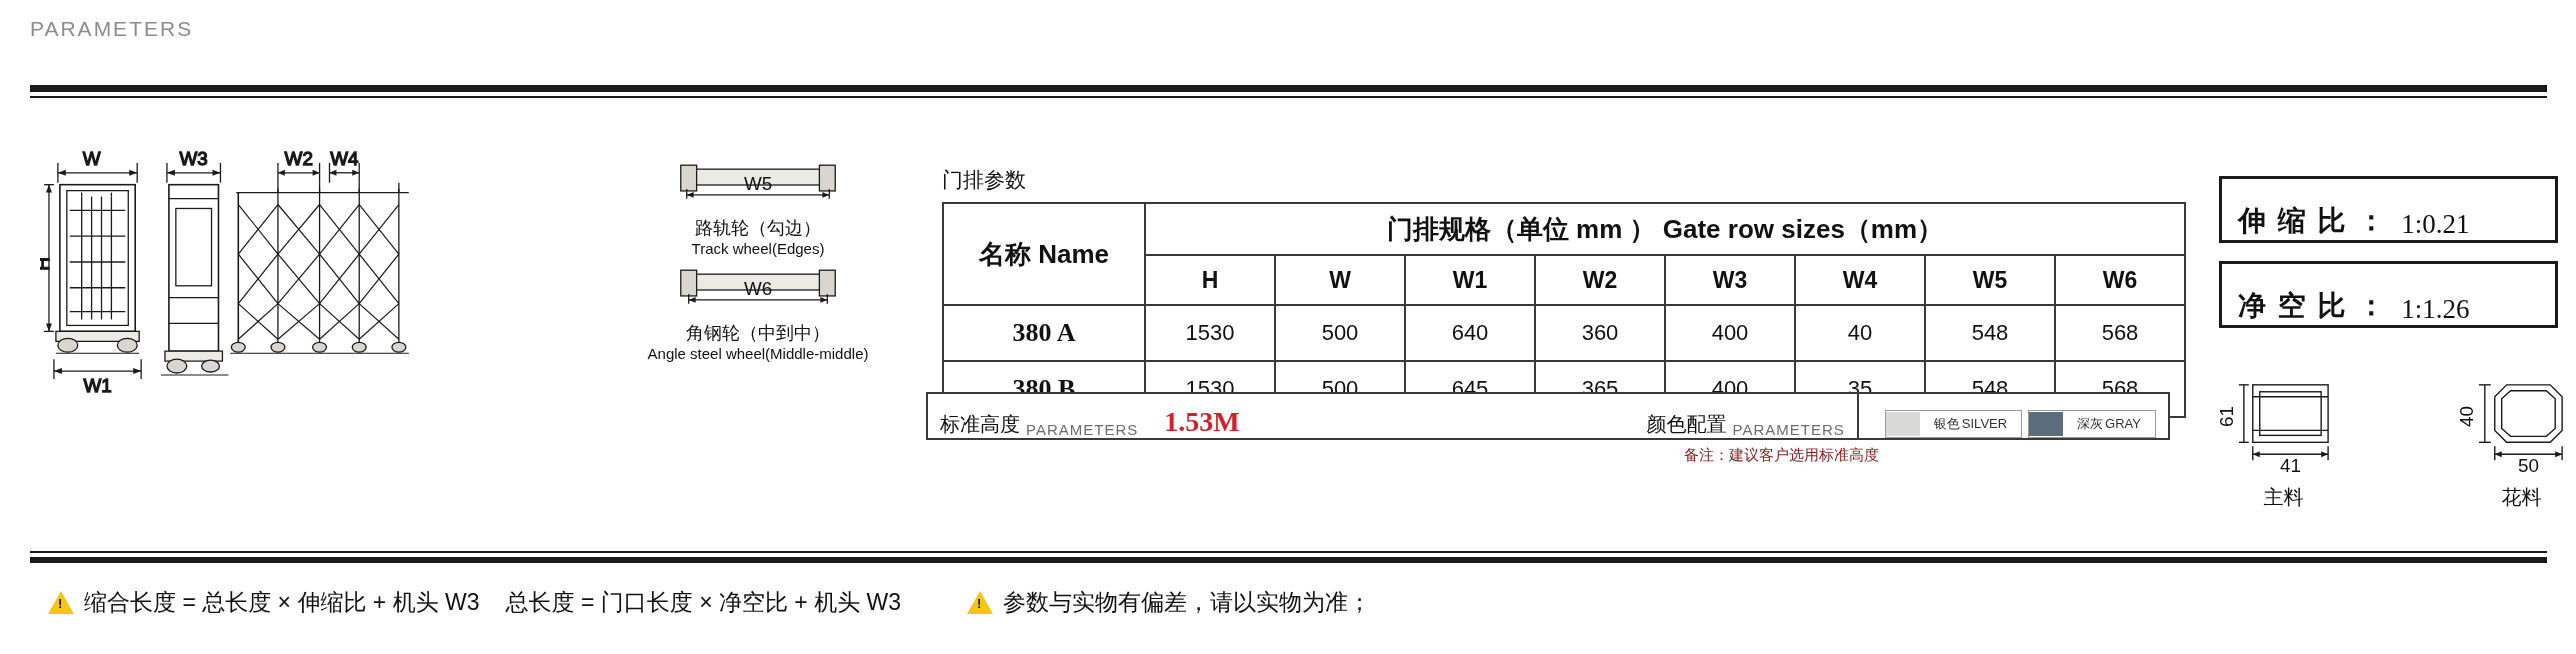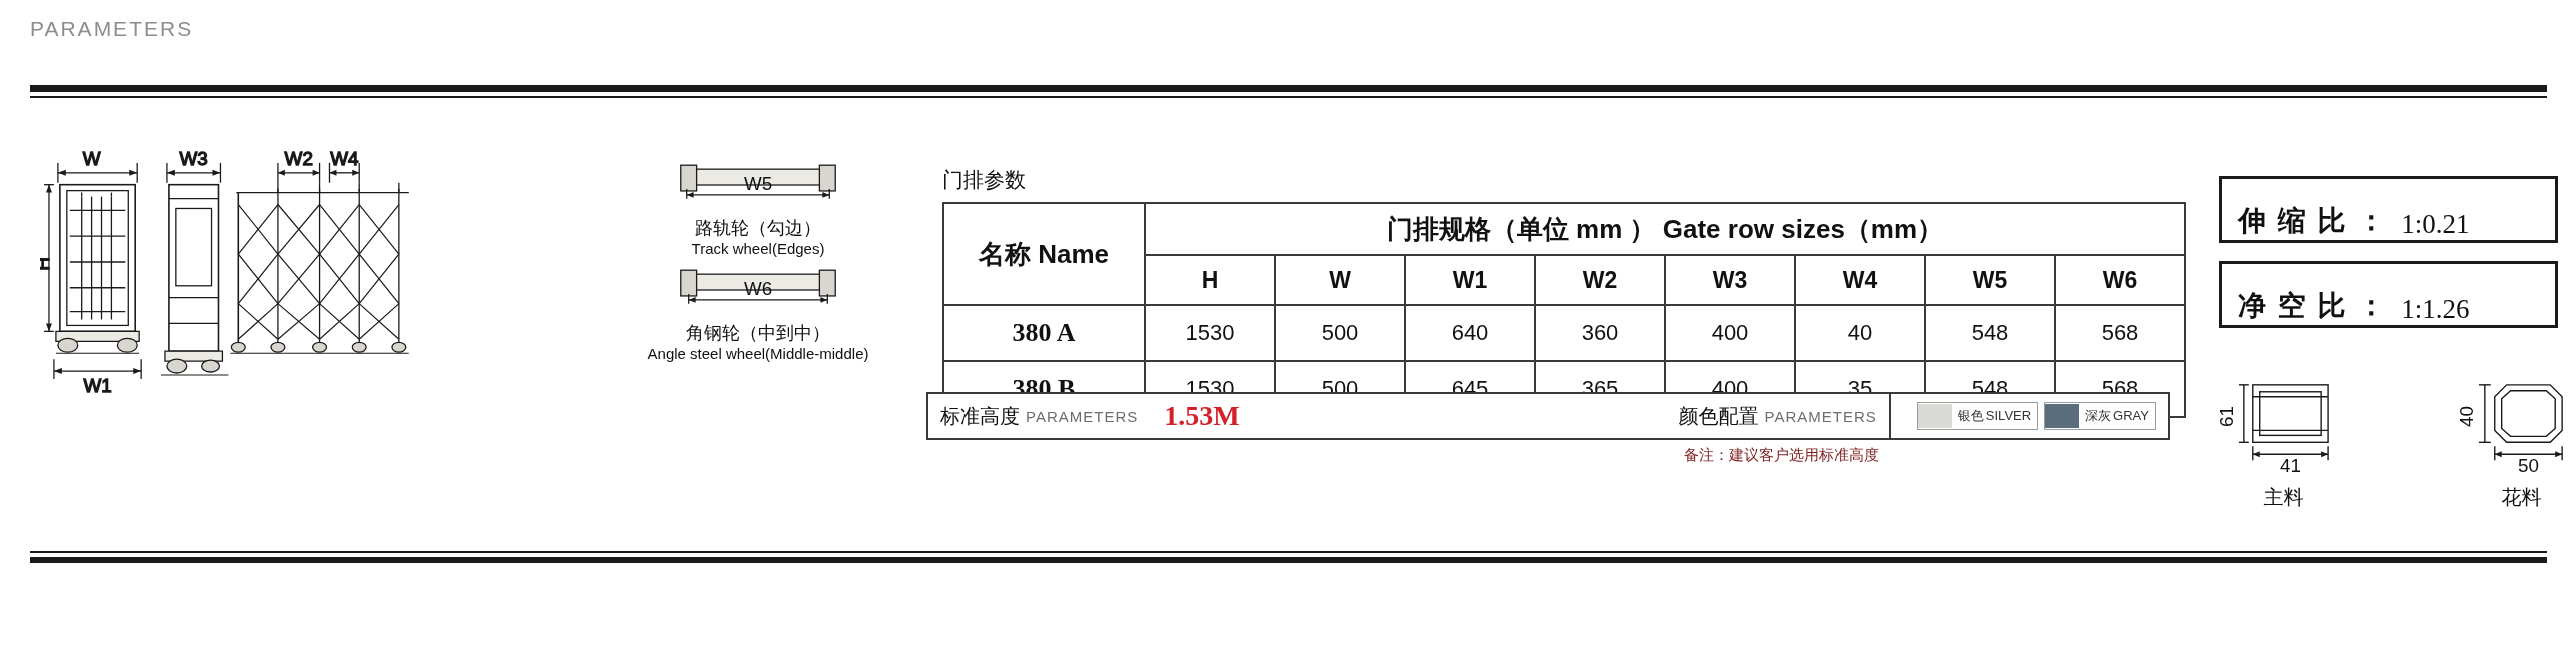--- a/index.html
+++ b/index.html
@@ -200,21 +200,21 @@
     top: 392px;
     width: 1240px;
     height: 44px;
     border: 2px solid #3a3a3a;
     display: flex;
     align-items: center;
     background: #fff;
   }
   .strip-cell {
     display: flex;
-    align-items: center;
+    align-items: flex-end;
     height: 100%;
     padding: 0 12px;
   }
   .strip-label-cn { font-size: 20px; color: #111; }
   .strip-label-en { font-size: 15px; color: #6d6d6d; margin-left: 6px; letter-spacing: 1px; }
   .strip-value {
     font-size: 28px;
     font-weight: bold;
     color: #d4202a;
     margin-left: 26px;
@@ -226,21 +226,21 @@
     background: #3a3a3a;
   }
   .swatch-row { display: flex; align-items: center; gap: 6px; margin-left: 14px; }
   .swatch {
     display: flex;
     align-items: center;
     height: 26px;
     border: 1px solid #9a9a9a;
   }
   .swatch-chip { width: 34px; height: 24px; }
-  .swatch-text { font-size: 13px; padding: 0 6px; color: #333; }
+  .swatch-text { font-size: 13px; padding: 0 14px; color: #333; }
   .swatch-text .cn { margin-right: 2px; }
   .remark {
     position: absolute;
     left: 1684px;
     top: 446px;
     font-size: 15px;
     color: #7f1d1d;
   }
 
   
@@ -594,15 +594,29 @@
           <text class="dimcap" x="82" y="106" text-anchor="middle" fill="#111" stroke="none">50</text>
         </g>
       </svg>
       <div class="profile-label">花料</div>
     </div>
   </div>
 
   <div class="rule-bottom-thin"></div>
   <div class="rule-bottom-thick"></div>
 
+  <div class="notes">
+    <div class="note-item">
+      <span class="warn"></span>
+      <span>缩合长度 = 总长度 × 伸缩比 + 机头 W3</span>
+    </div>
+    <div class="note-item">
+      <span>总长度 = 门口长度 × 净空比 + 机头 W3</span>
+    </div>
+    <div class="note-gap"></div>
+    <div class="note-item">
+      <span class="warn"></span>
+      <span>参数与实物有偏差，请以实物为准；</span>
+    </div>
+  </div>
 
 </div>
 
 
 </body></html>

